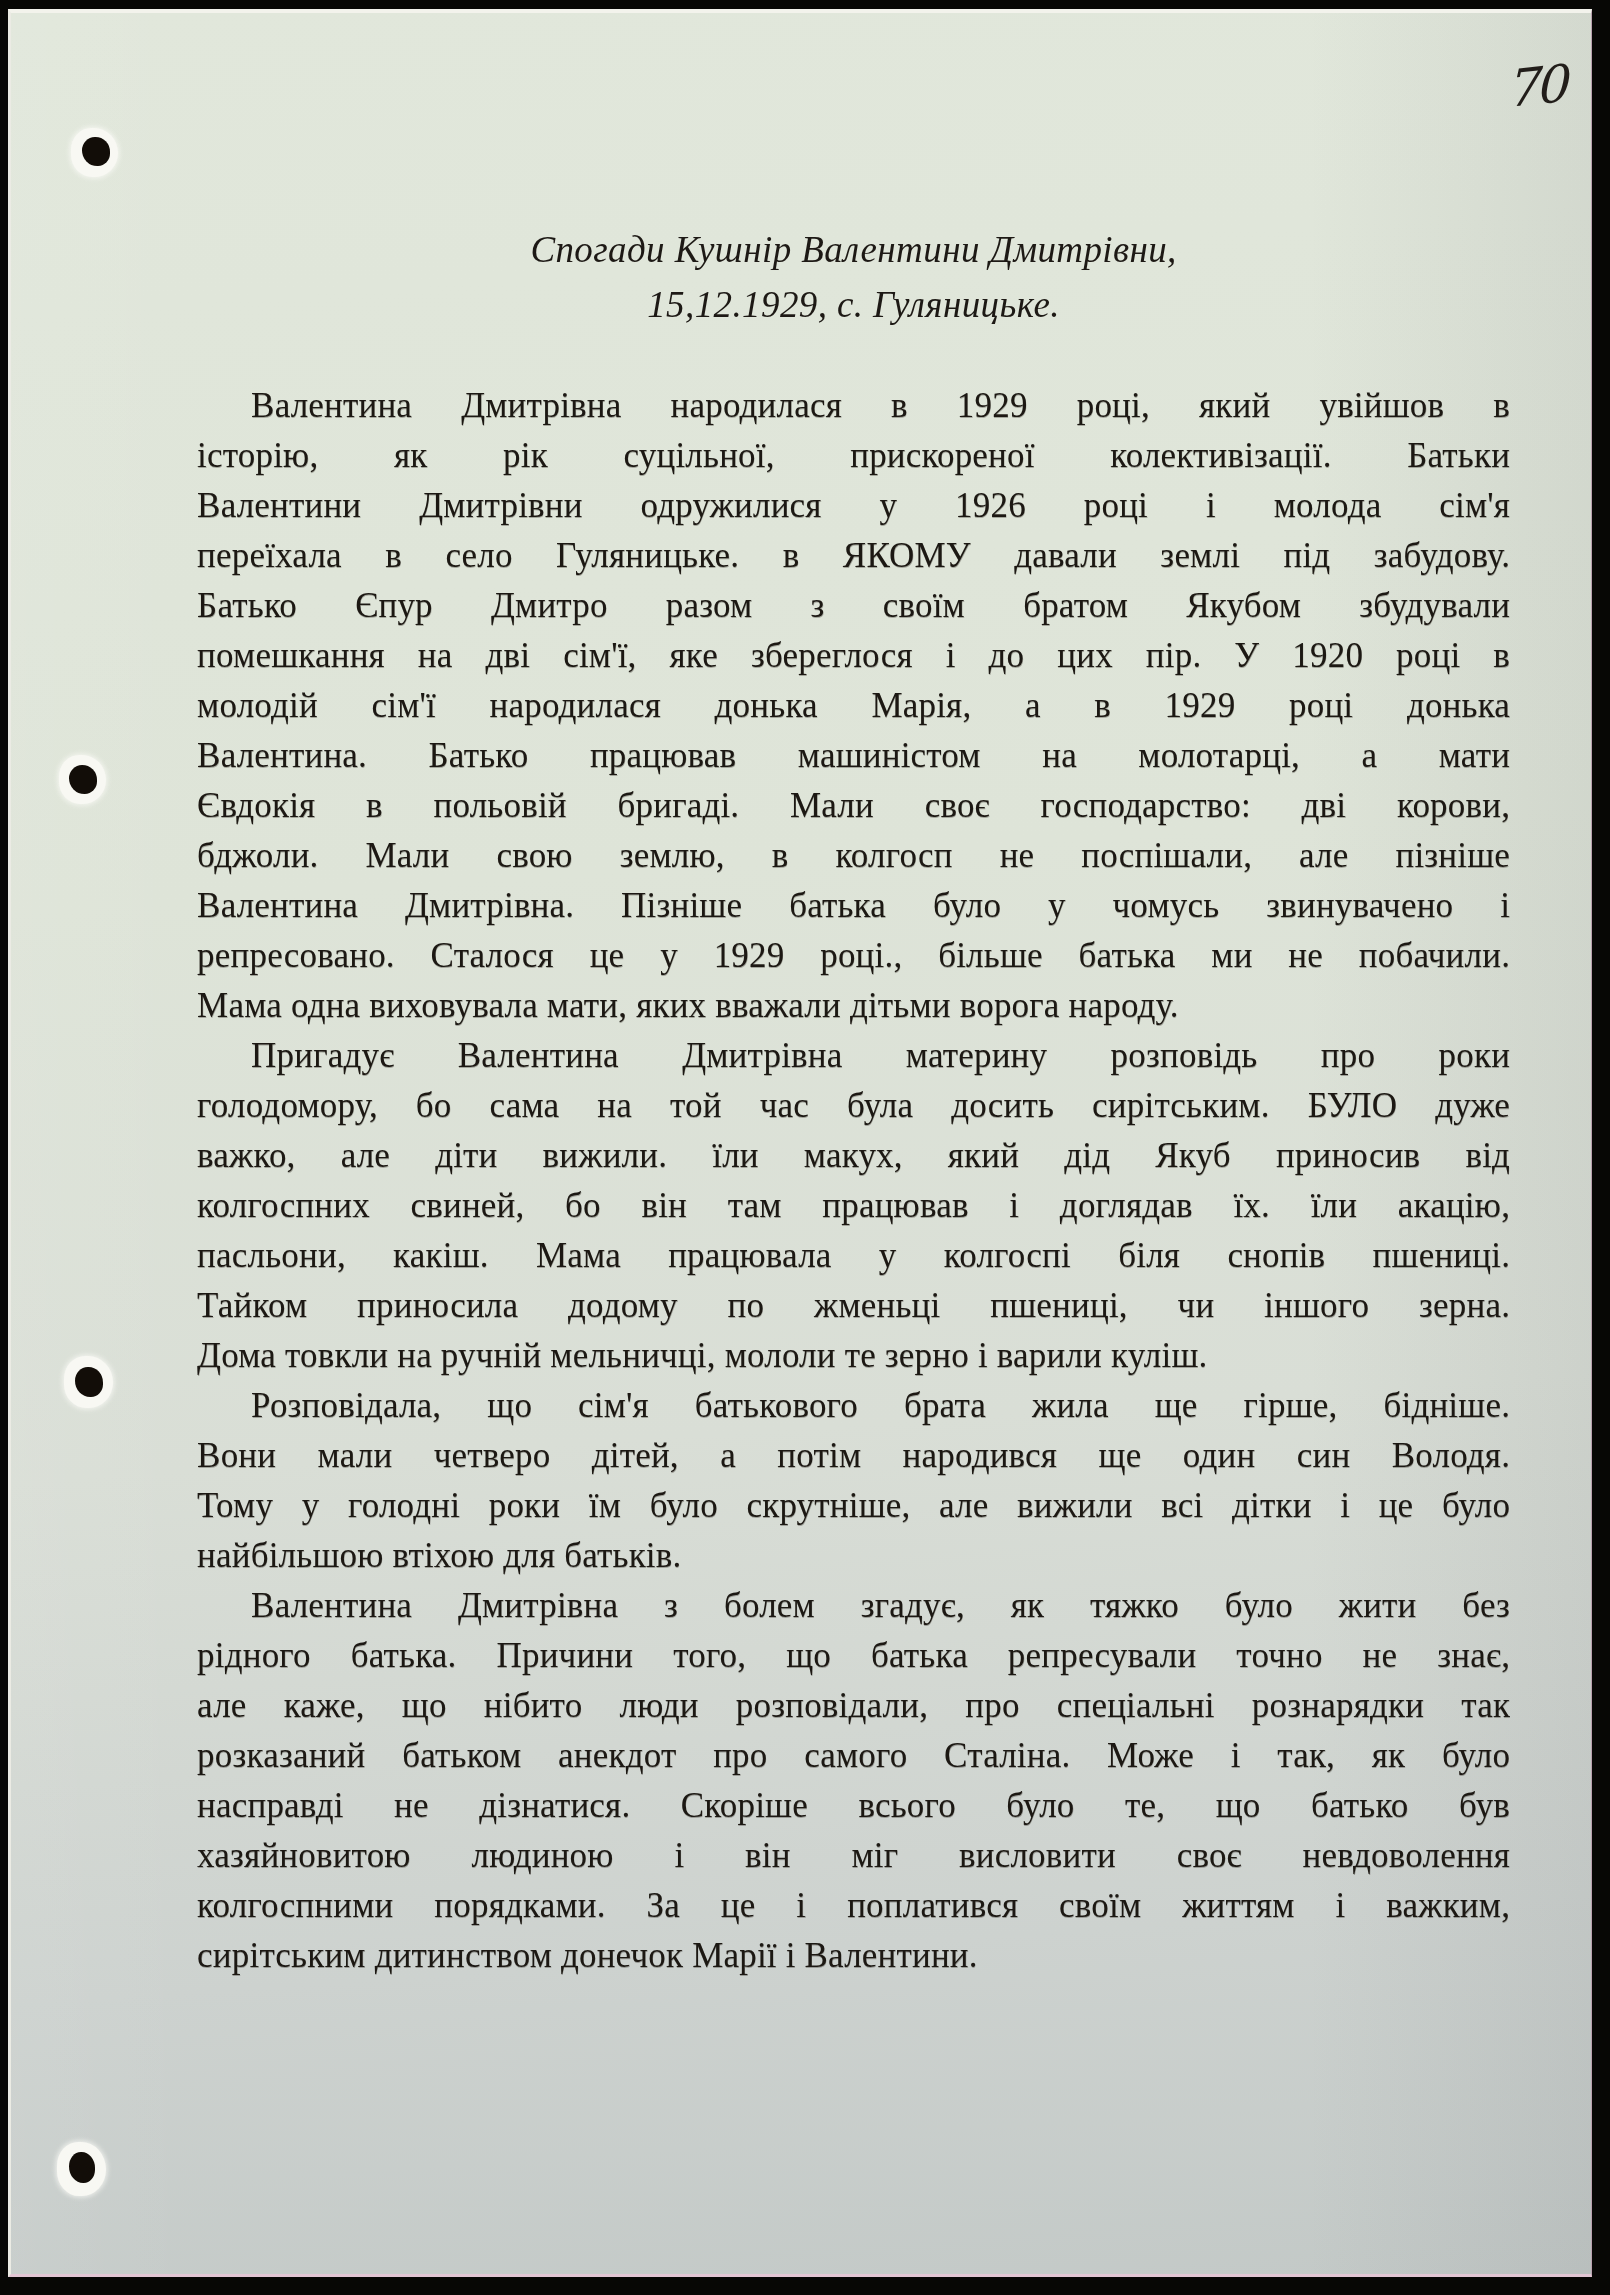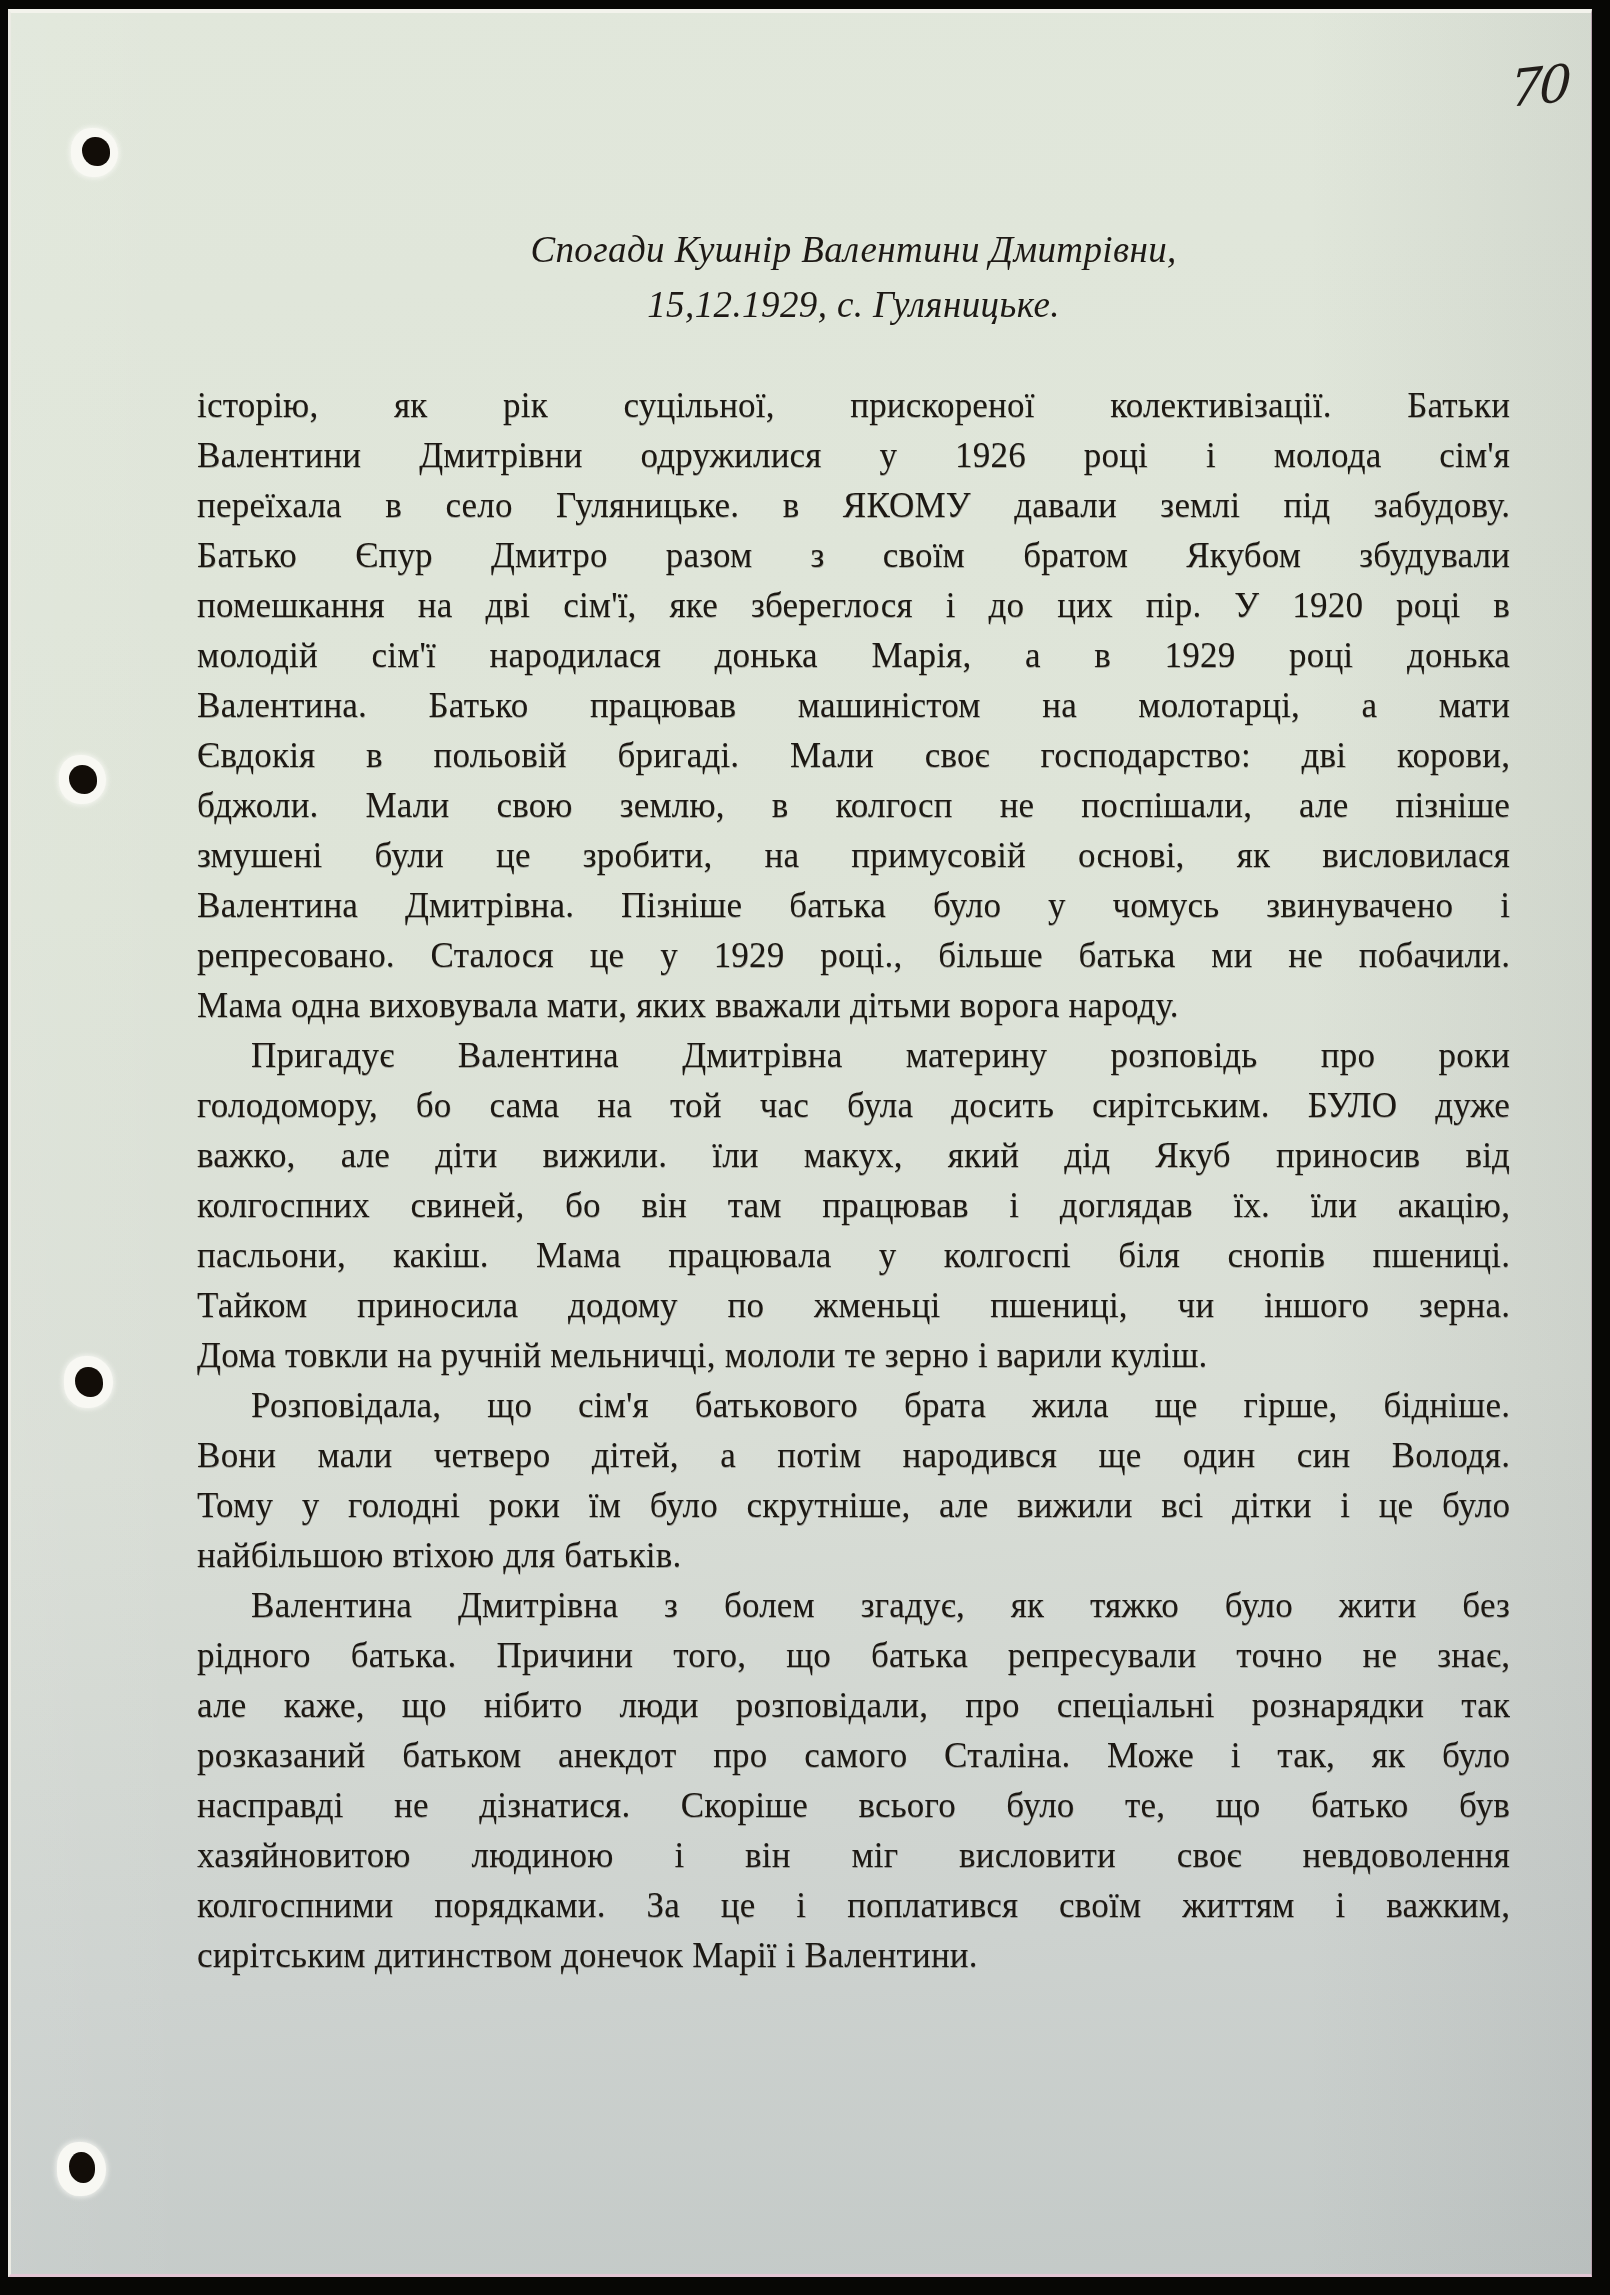--- a/index.html
+++ b/index.html
@@ -121,30 +121,30 @@
 
     <div class="page-number">70</div>
 
     <div class="title-block">
       <div>Спогади Кушнір Валентини Дмитрівни,</div>
       <div>15,12.1929, с. Гуляницьке.</div>
     </div>
 
     <div class="body-block">
 
+      <div class="tline indent">Валентина Дмитрівна народилася в 1929 році, який увійшов в</div>
       <div class="tline">історію, як рік суцільної, прискореної колективізації. Батьки</div>
       <div class="tline">Валентини Дмитрівни одружилися у 1926 році і молода сім'я</div>
       <div class="tline">переїхала в село Гуляницьке. в ЯКОМУ давали землі під забудову.</div>
       <div class="tline">Батько Єпур Дмитро разом з своїм братом Якубом збудували</div>
       <div class="tline">помешкання на дві сім'ї, яке збереглося і до цих пір. У 1920 році в</div>
       <div class="tline">молодій сім'ї народилася донька Марія, а в 1929 році донька</div>
       <div class="tline">Валентина. Батько працював машиністом на молотарці, а мати</div>
       <div class="tline">Євдокія в польовій бригаді. Мали своє господарство: дві корови,</div>
       <div class="tline">бджоли. Мали свою землю, в колгосп не поспішали, але пізніше</div>
-      <div class="tline">змушені були це зробити, на примусовій основі, як висловилася</div>
       <div class="tline">Валентина Дмитрівна. Пізніше батька було у чомусь звинувачено і</div>
       <div class="tline">репресовано. Сталося це у 1929 році., більше батька ми не побачили.</div>
       <div class="tline last">Мама одна виховувала мати, яких вважали дітьми ворога народу.</div>
 
       <div class="tline indent">Пригадує Валентина Дмитрівна материну розповідь про роки</div>
       <div class="tline">голодомору, бо сама на той час була досить сирітським. БУЛО дуже</div>
       <div class="tline">важко, але діти вижили. їли макух, який дід Якуб приносив від</div>
       <div class="tline">колгоспних свиней, бо він там працював і доглядав їх. їли акацію,</div>
       <div class="tline">пасльони, какіш. Мама працювала у колгоспі біля снопів пшениці.</div>
       <div class="tline">Тайком приносила додому по жменьці пшениці, чи іншого зерна.</div>

